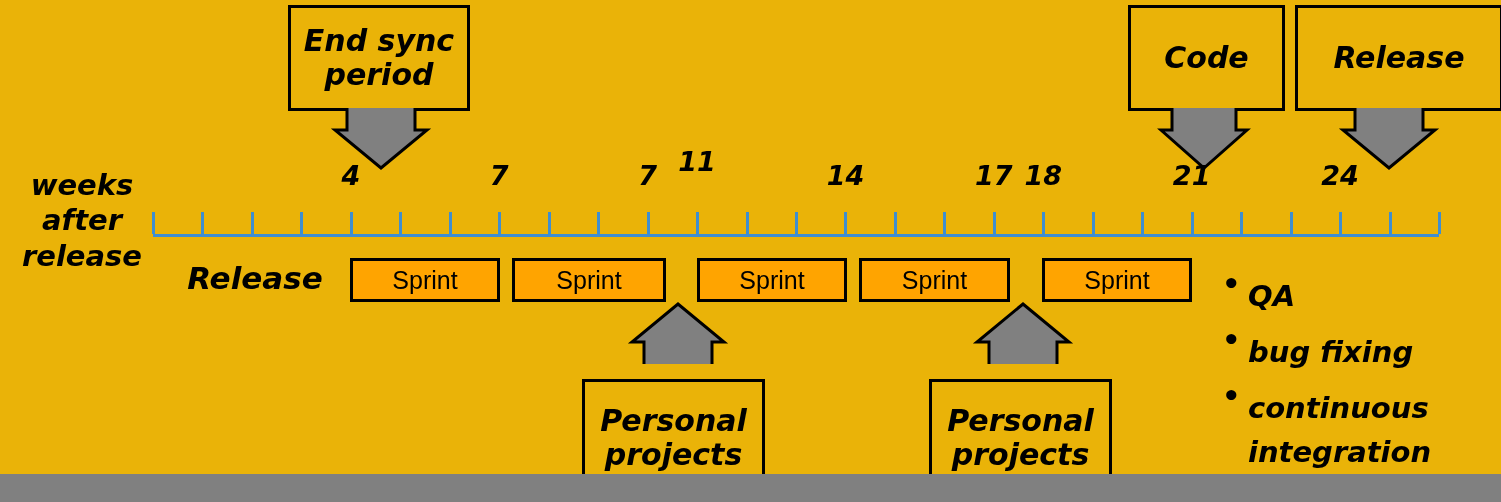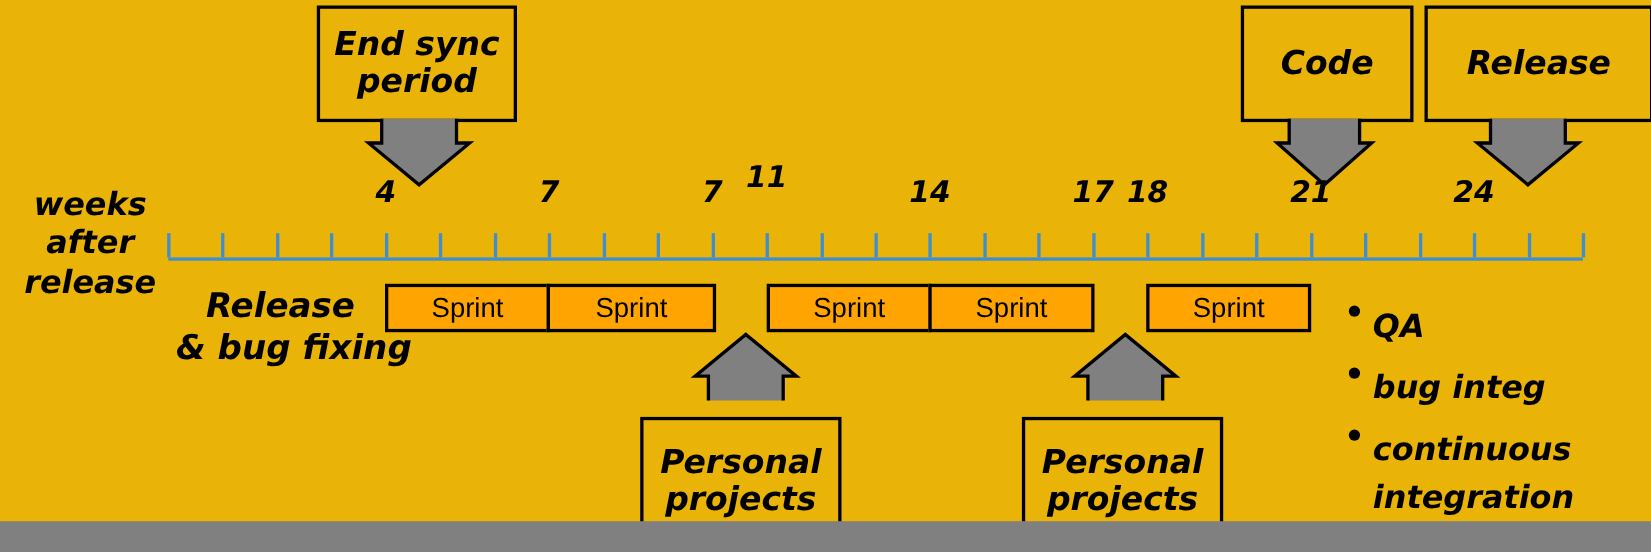--- a/index.html
+++ b/index.html
@@ -87,20 +87,21 @@
     line-height: 1.22;
     text-align: center;
     white-space: nowrap;
   }
 
   
   .sprint-group {
     position: absolute;
     display: flex;
     box-sizing: border-box;
+    gap: 15px;
   }
   .sprint {
     box-sizing: border-box;
     background: #FFA400;
     border: 3px solid #000;
     color: #000;
     font-size: 25px;
     font-style: normal;
     font-weight: normal;
     display: flex;
@@ -201,21 +202,20 @@
       <div class="week-label" style="left: 697.06px; top: 148px;">11</div>
       <div class="week-label" style="left: 845.44px; top: 162px;">14</div>
       <div class="week-label" style="left: 993.82px; top: 162px;">17</div>
       <div class="week-label" style="left: 1043.28px; top: 162px;">18</div>
       <div class="week-label" style="left: 1191.66px; top: 162px;">21</div>
       <div class="week-label" style="left: 1340.04px; top: 162px;">24</div>
     </div>
 
   <div id="planning" style="left:160px; top:260px; width:190px;">
     <div>Release</div>
-    <div>&amp; bug fixing</div>
   </div>
 
   <div class="sprint-group" style="left:350px; top:258px; height:44px;">
     <div class="sprint" style="width:150px;">Sprint</div>
     <div class="sprint" style="width:154px;">Sprint</div>
   </div>
 
   <div class="sprint-group" style="left:697px; top:258px; height:44px;">
     <div class="sprint" style="width:150px;">Sprint</div>
     <div class="sprint" style="width:151px;">Sprint</div>
@@ -241,21 +241,21 @@
     <span class="ln">projects</span>
   </div>
 
   <div id="bullets" style="left:1222px; top:262px; width:270px;">
     <div class="bullet-row">
       <span class="dot">•</span>
       <span class="btext">QA</span>
     </div>
     <div class="bullet-row">
       <span class="dot">•</span>
-      <span class="btext">bug integ</span>
+      <span class="btext">bug fixing</span>
     </div>
     <div class="bullet-row">
       <span class="dot">•</span>
       <span class="btext">continuous
 integ­ration</span>
     </div>
   </div>
 
 </div>
 

